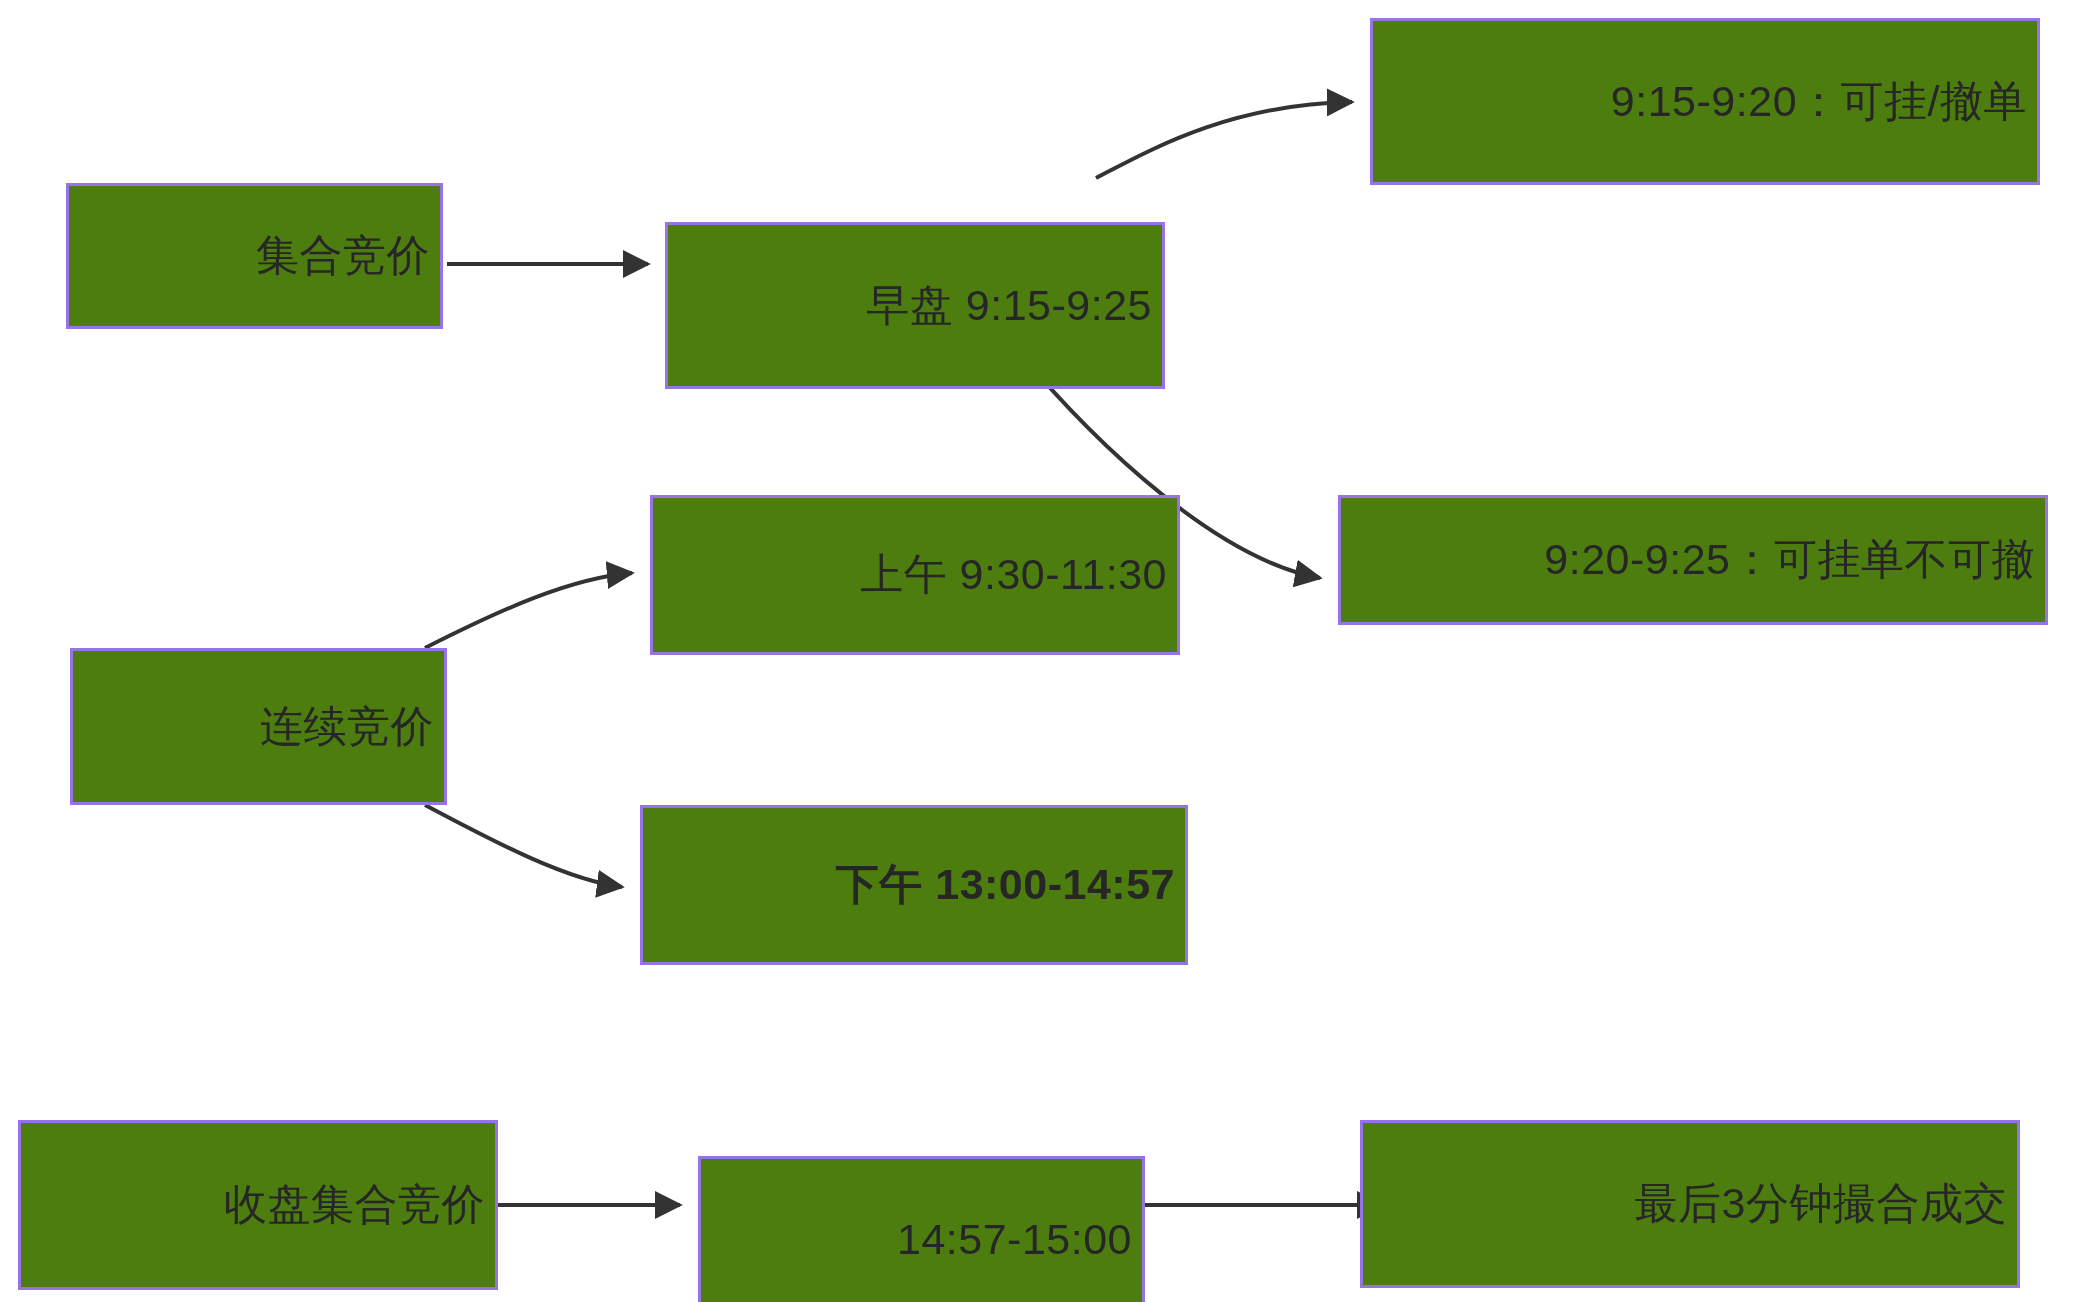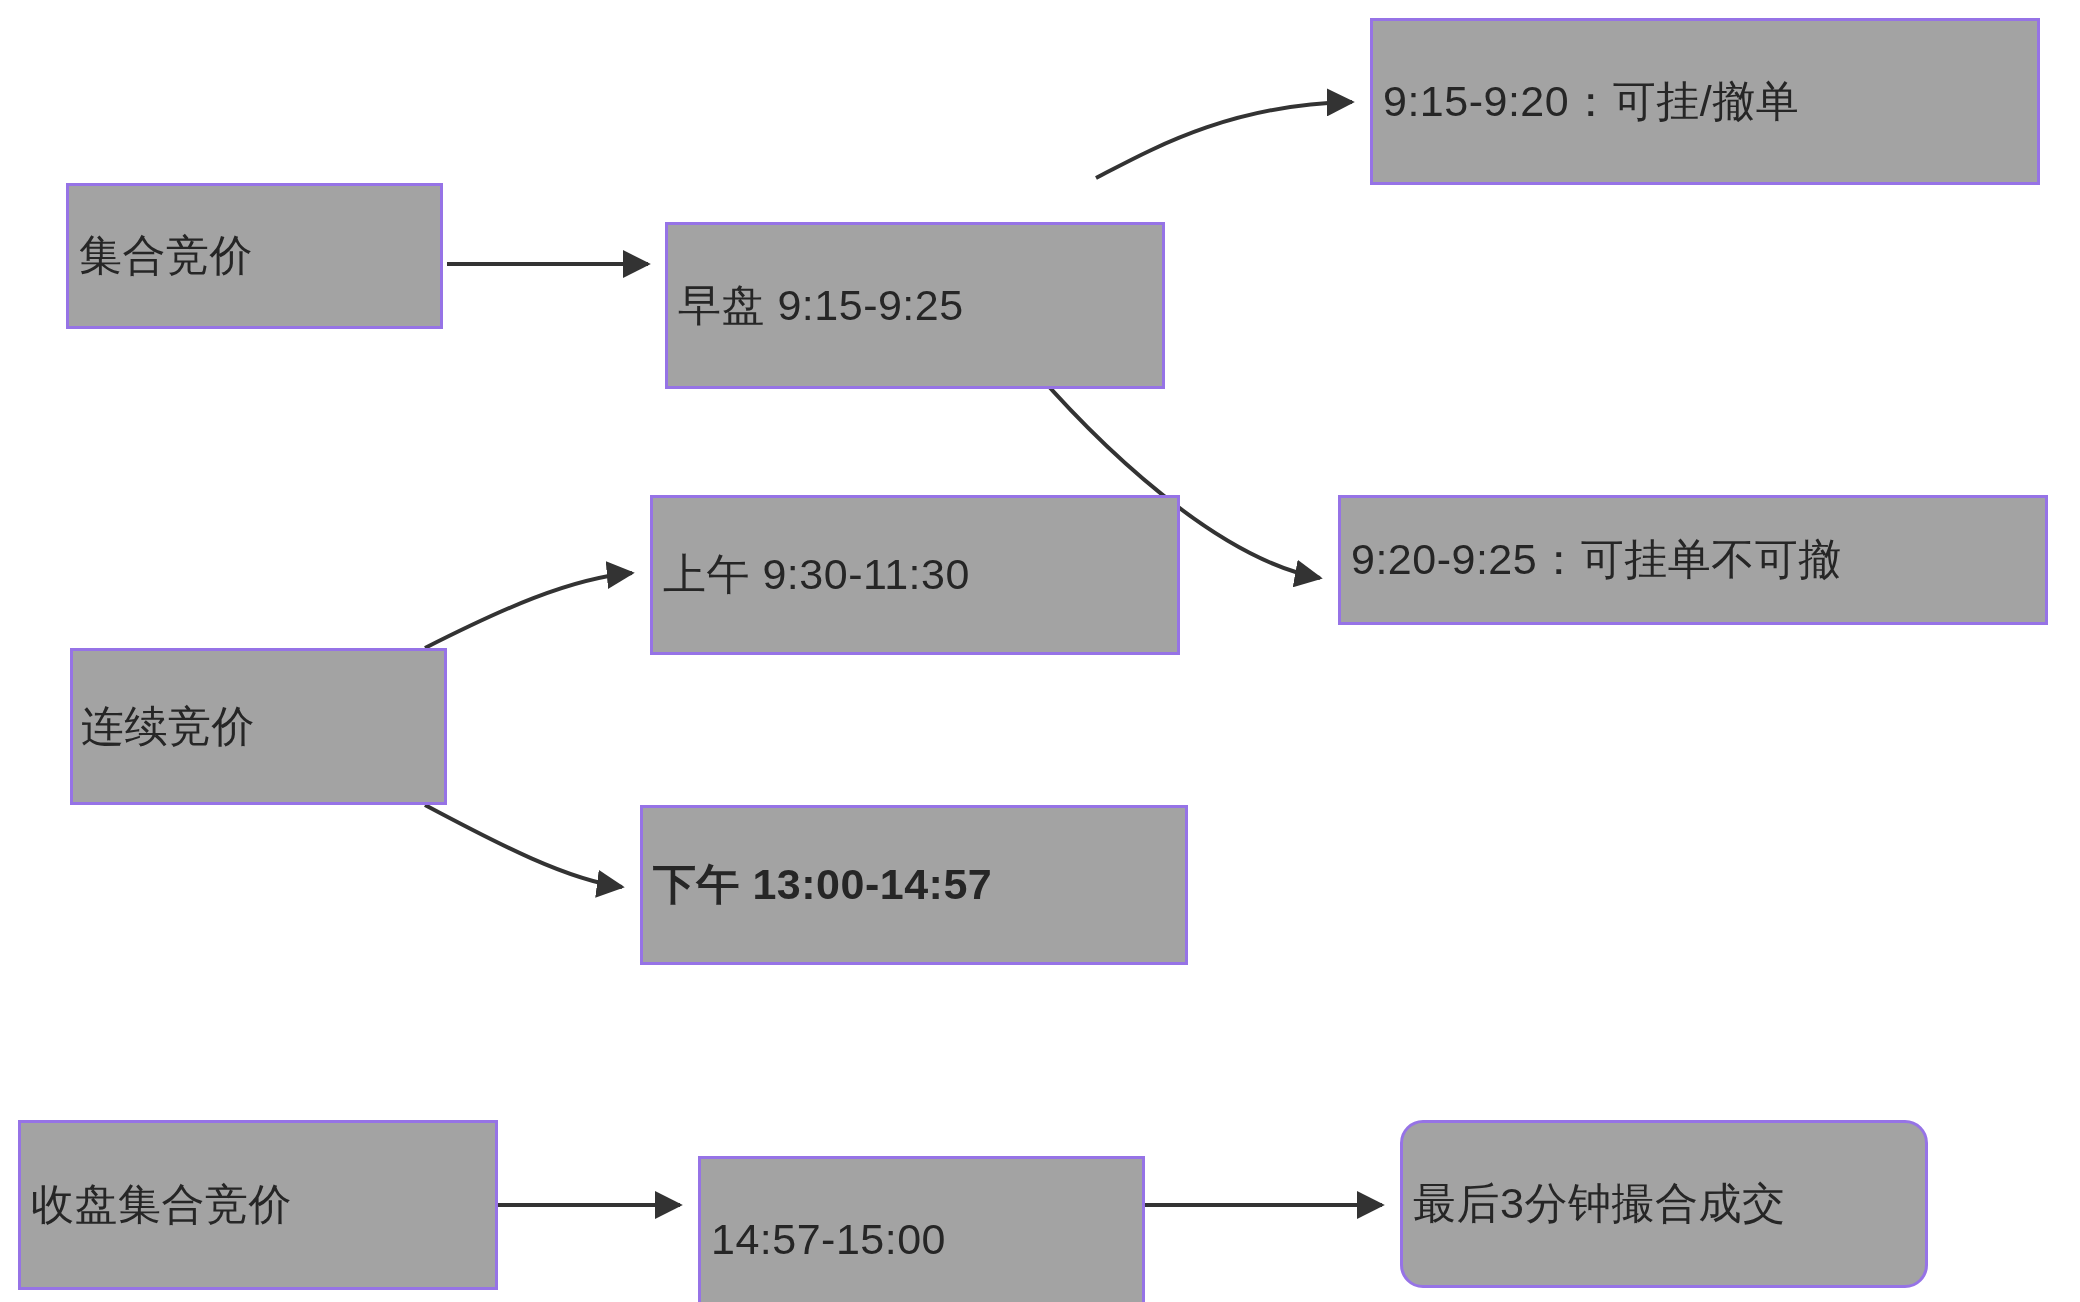--- a/index.html
+++ b/index.html
@@ -22,25 +22,25 @@
     position: absolute;
     left: 0;
     top: 0;
     width: 2080px;
     height: 1302px;
     pointer-events: none;
   }
   .node {
     position: absolute;
     box-sizing: border-box;
-    background: #a3a3a3;
+    background: #4d7c0f;
     border: 3px solid #9673E6;
     display: flex;
     align-items: center;
-    justify-content: flex-start;
+    justify-content: flex-end;
     text-align: center;
     color: #262626;
     font-size: 43px;
     line-height: 1.25;
     font-weight: 400;
     letter-spacing: 0.5px;
     padding: 4px 10px;
     z-index: 2;
   }
   .node span {
@@ -104,17 +104,17 @@
   </div>
 
   <div class="node" style="left:18px; top:1120px; width:480px; height:170px;">
     <span>收盘集合竞价</span>
   </div>
 
   <div class="node" style="left:698px; top:1156px; width:447px; height:168px;">
     <span>14:57-15:00</span>
   </div>
 
-  <div class="node" style="left:1400px; top:1120px; width:528px; height:168px;border-radius:23px;">
+  <div class="node" style="left:1360px; top:1120px; width:660px; height:168px;">
     <span>最后3分钟撮合成交</span>
   </div>
 
 </div>
 
 </body></html>

